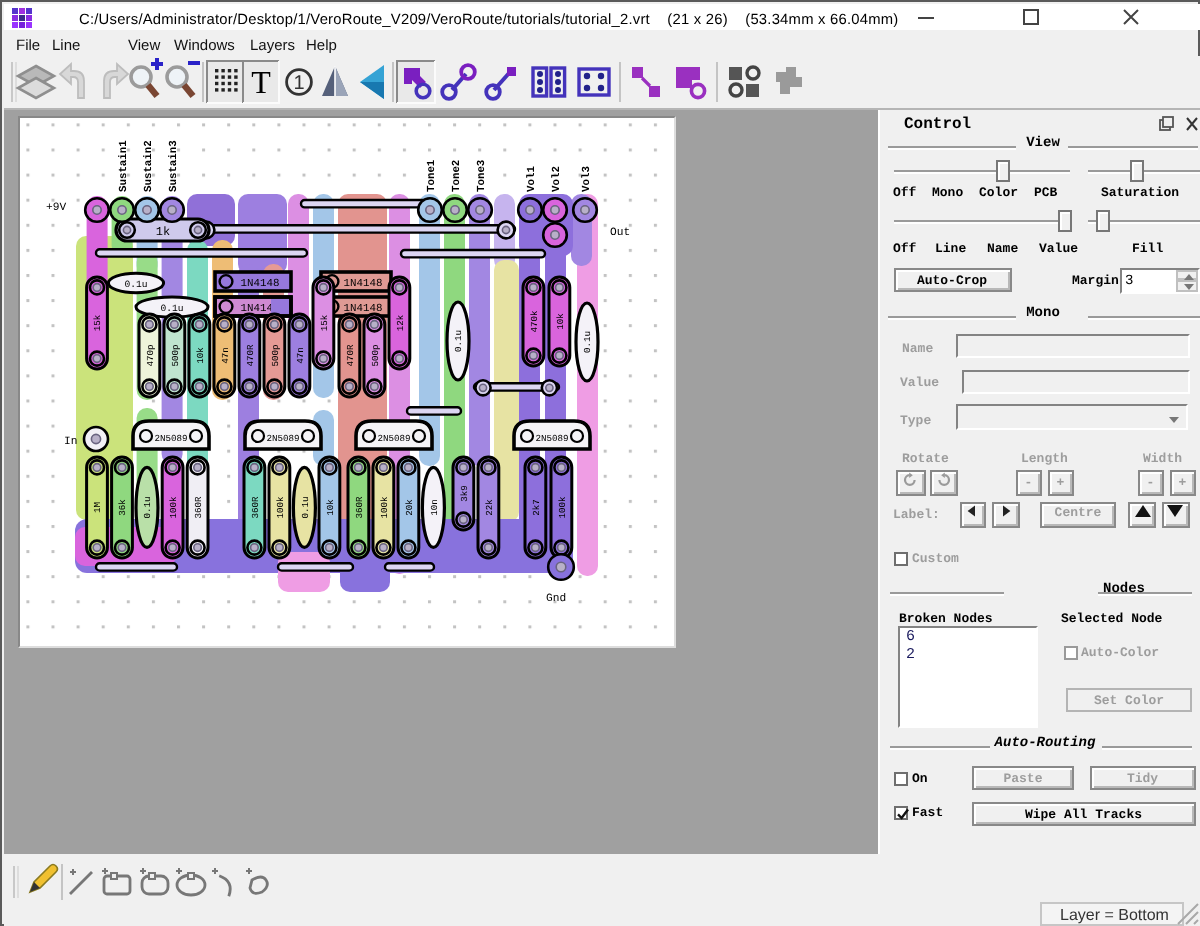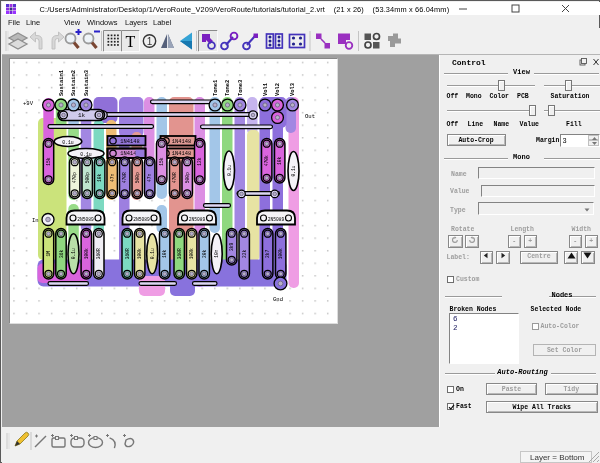--- a/index.html
+++ b/index.html
@@ -39,21 +39,21 @@
  </svg>
 </div>
 
 <div class="abs" style="left:1px;top:14px;width:474px;height:13px;background:#f0f0f0;font-size:7.5px;color:#111;">
  <span class="abs" style="left:6px;top:2.5px">File</span>
  <span class="abs" style="left:24px;top:2.5px">Line</span>
  <span class="abs" style="left:43px;top:18px">Add</span>
  <span class="abs" style="left:62px;top:2.5px">View</span>
  <span class="abs" style="left:85px;top:2.5px">Windows</span>
  <span class="abs" style="left:123px;top:2.5px">Layers</span>
- <span class="abs" style="left:151px;top:2.5px">Label</span>
+ <span class="abs" style="left:151px;top:2.5px">Help</span>
 </div>
 
 <div class="abs" style="left:1px;top:27px;width:598px;height:27px;background:#f0f0f0;border-bottom:1px solid #b5b5b5;">
 <svg class="abs" style="left:0;top:0" width="598" height="26" viewBox="0 0 598 26">
 <line x1="4" y1="3" x2="4" y2="23" stroke="#c8c8c8" stroke-width="1"></line>
         <line x1="6" y1="3" x2="6" y2="23" stroke="#ddd" stroke-width="1"></line>
 <g stroke="#8f8f8f" stroke-width="1.3" fill="#b9b9b9">
           <path d="M16,5 L25,10 L16,15 L7,10 Z"></path>
           <path d="M16,11 L25,16 L16,21 L7,16 Z" fill="#dcdcdc"></path>
         </g>

